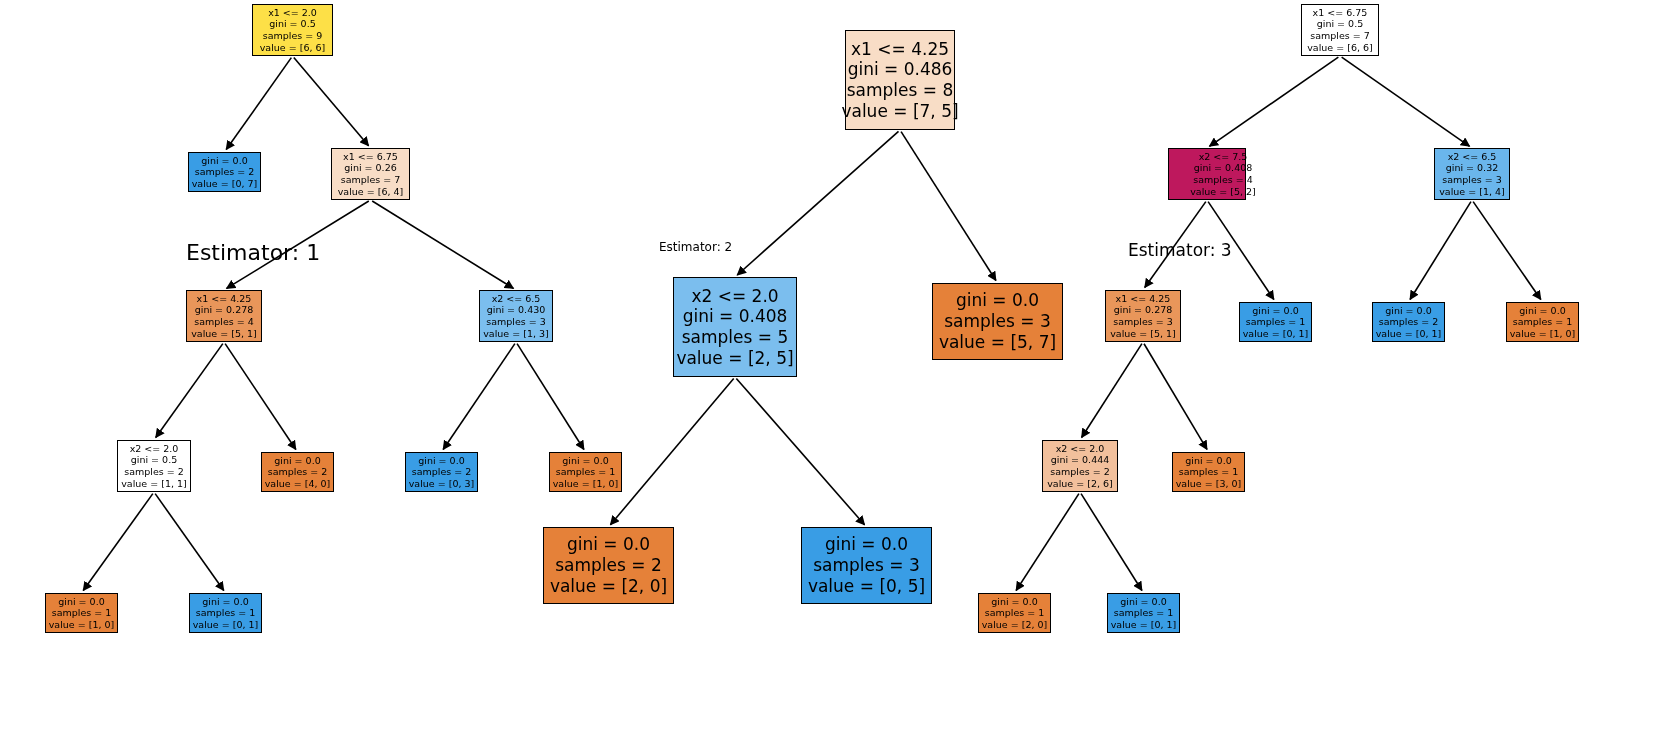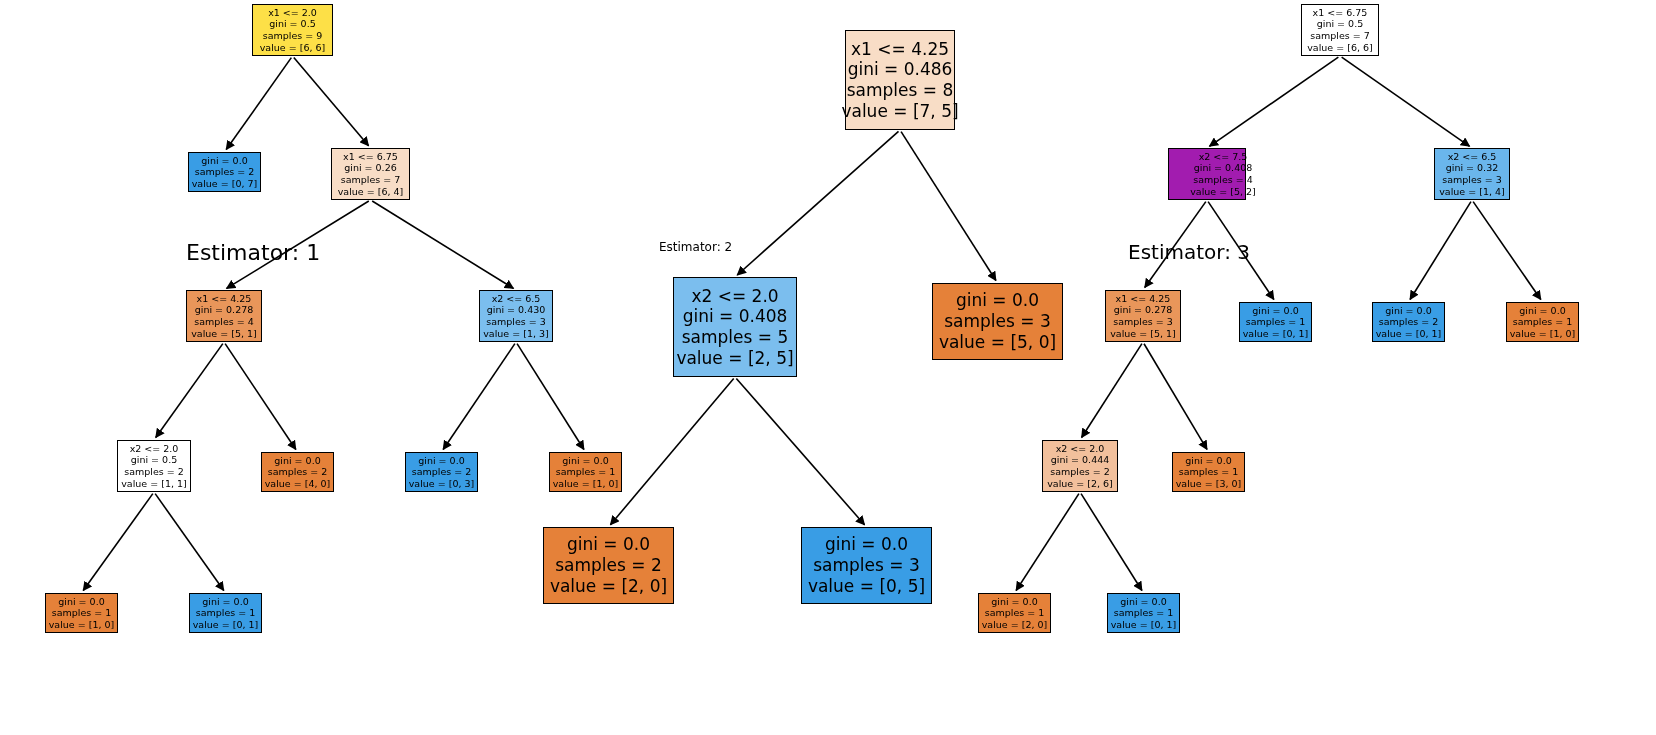--- a/index.html
+++ b/index.html
@@ -149,39 +149,39 @@
       </div>
       <div class="node" style="left: 673px; top: 277px; width: 124px; height: 100px; background: rgb(123, 190, 238); font-size: 17px;">
         <span class="ln">x2 &lt;= 2.0</span>
         <span class="ln">gini = 0.408</span>
         <span class="ln">samples = 5</span>
         <span class="ln">value = [2, 5]</span>
       </div>
       <div class="node" style="left: 932px; top: 283px; width: 131px; height: 77px; background: rgb(229, 129, 57); font-size: 17px;">
         <span class="ln">gini = 0.0</span>
         <span class="ln">samples = 3</span>
-        <span class="ln">value = [5, 0]</span>
+        <span class="ln">value = [5, 7]</span>
       </div>
       <div class="node" style="left: 543px; top: 527px; width: 131px; height: 77px; background: rgb(229, 129, 57); font-size: 17px;">
         <span class="ln">gini = 0.0</span>
         <span class="ln">samples = 2</span>
         <span class="ln">value = [2, 0]</span>
       </div>
       <div class="node" style="left: 801px; top: 527px; width: 131px; height: 77px; background: rgb(57, 157, 229); font-size: 17px;">
         <span class="ln">gini = 0.0</span>
         <span class="ln">samples = 3</span>
         <span class="ln">value = [0, 5]</span>
       </div>
       <div class="node" style="left: 1301px; top: 4px; width: 78px; height: 52px; background: rgb(255, 255, 255); font-size: 9.5px;">
         <span class="ln">x1 &lt;= 6.75</span>
         <span class="ln">gini = 0.5</span>
         <span class="ln">samples = 7</span>
         <span class="ln">value = [6, 6]</span>
       </div>
-      <div class="node" style="left: 1168px; top: 148px; width: 78px; height: 52px; background: #a21caf; font-size: 9.5px; padding-left: 32px;">
+      <div class="node" style="left: 1168px; top: 148px; width: 78px; height: 52px; background: #be185d; font-size: 9.5px; padding-left: 32px;">
         <span class="ln">x2 &lt;= 7.5</span>
         <span class="ln">gini = 0.408</span>
         <span class="ln">samples = 4</span>
         <span class="ln">value = [5, 2]</span>
       </div>
       <div class="node" style="left: 1434px; top: 148px; width: 76px; height: 52px; background: rgb(106, 182, 236); font-size: 9.5px;">
         <span class="ln">x2 &lt;= 6.5</span>
         <span class="ln">gini = 0.32</span>
         <span class="ln">samples = 3</span>
         <span class="ln">value = [1, 4]</span>
@@ -225,15 +225,15 @@
       </div>
       <div class="node" style="left: 1107px; top: 593px; width: 73px; height: 40px; background: rgb(57, 157, 229); font-size: 9.5px;">
         <span class="ln">gini = 0.0</span>
         <span class="ln">samples = 1</span>
         <span class="ln">value = [0, 1]</span>
       </div>
     </div>
   <div id="labels-layer">
       <div class="estimator-label" style="left: 186px; top: 240px; font-size: 22px;">Estimator: 1</div>
       <div class="estimator-label" style="left: 659px; top: 240px; font-size: 12px;">Estimator: 2</div>
-      <div class="estimator-label" style="left: 1128px; top: 240px; font-size: 20px;">Estimator: 3</div>
+      <div class="estimator-label" style="left: 1128px; top: 240px; font-size: 17px;">Estimator: 3</div>
     </div>
 </div>
 
 </body></html>

